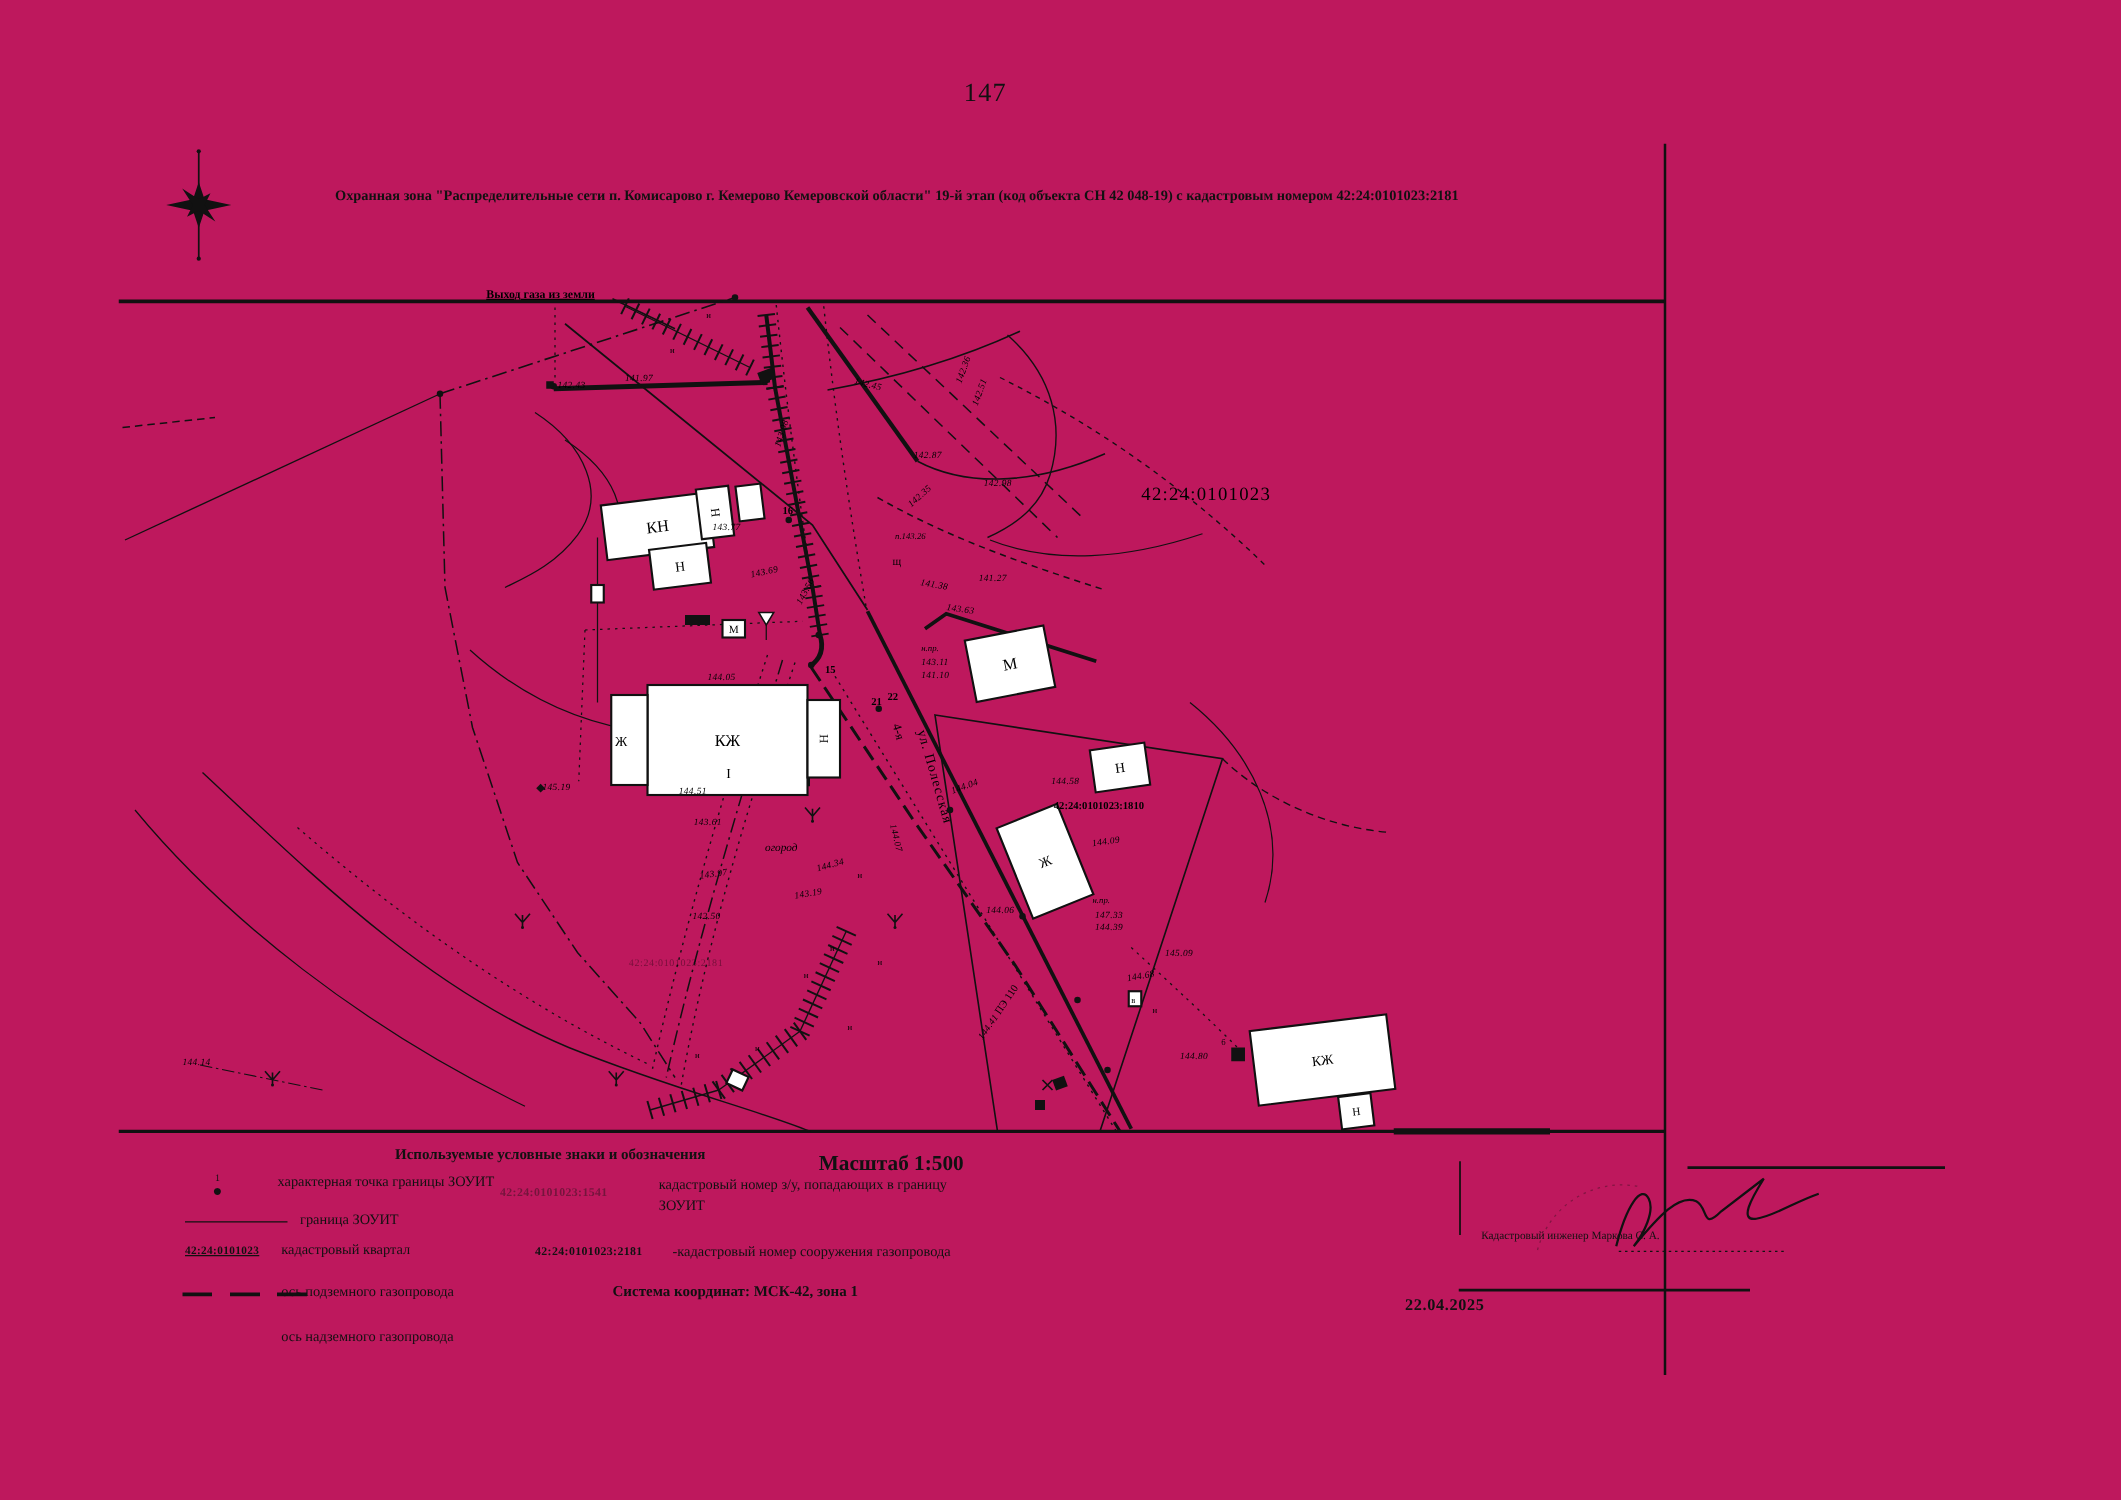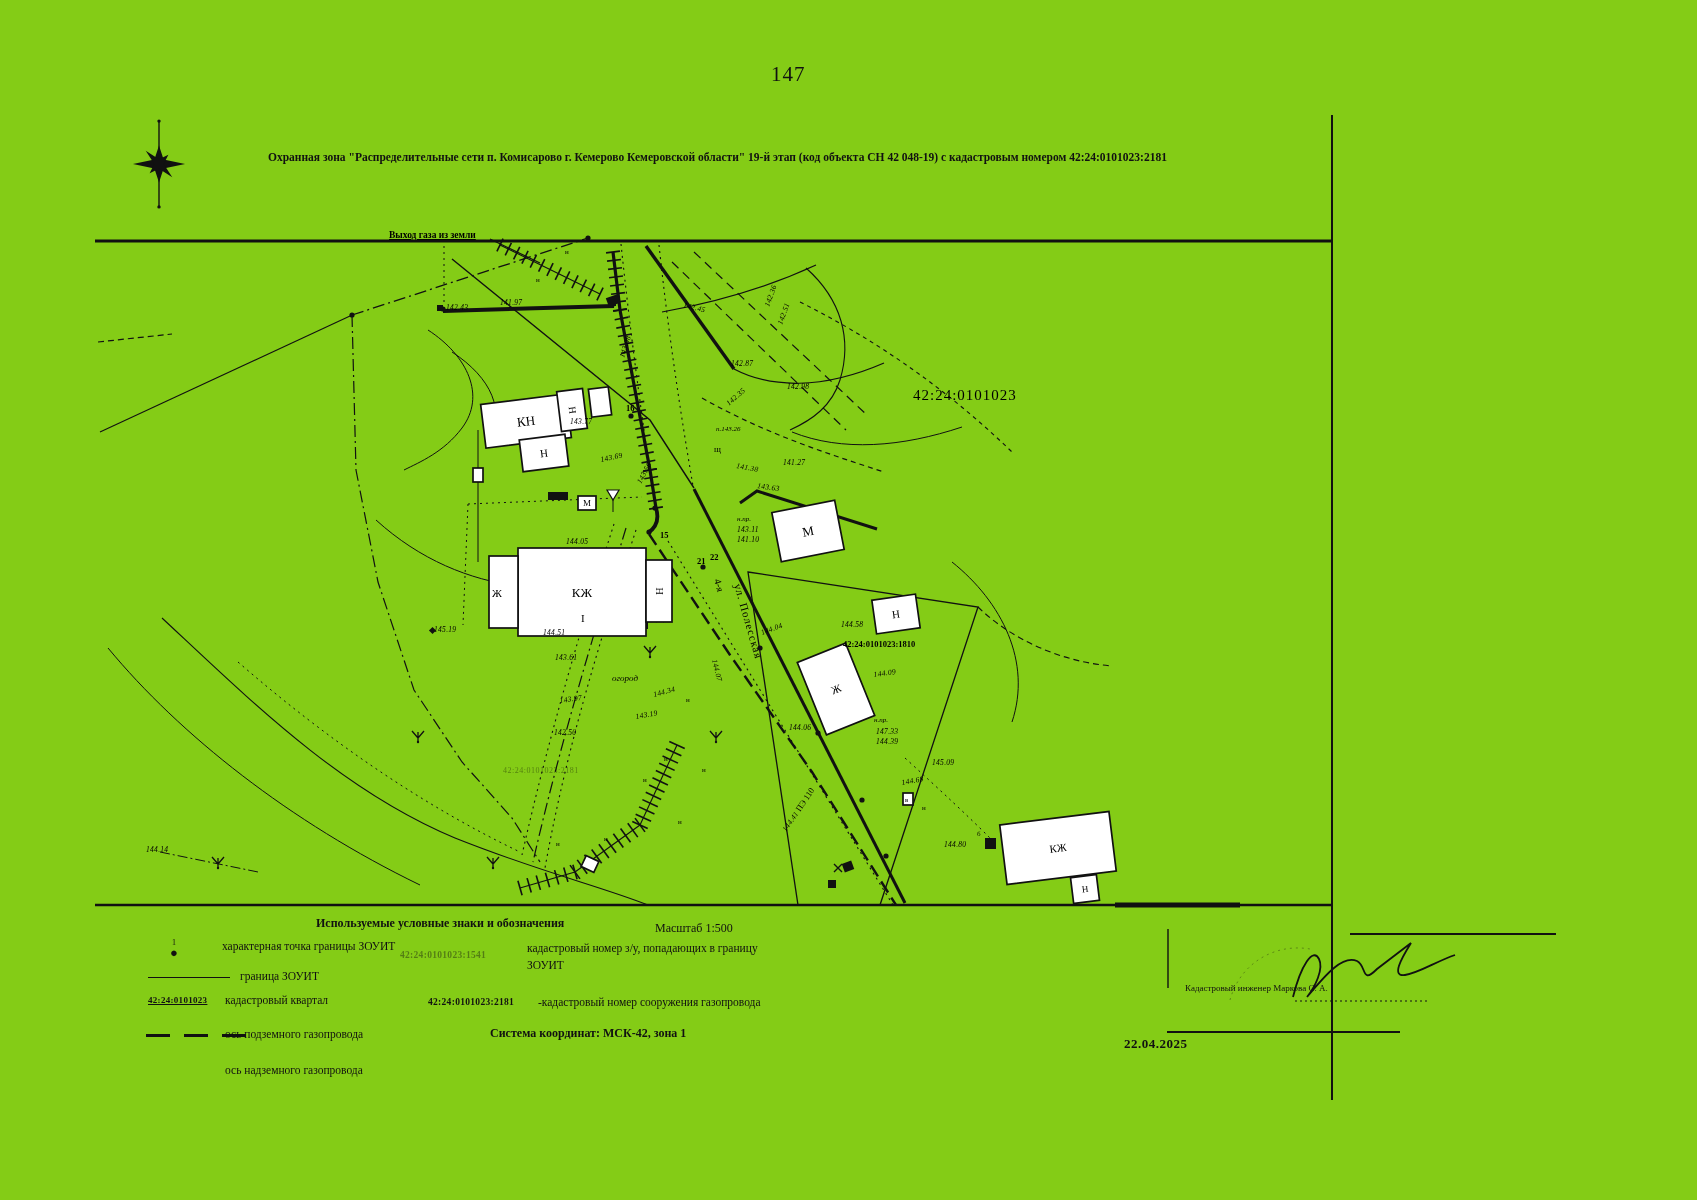--- a/index.html
+++ b/index.html
@@ -1,22 +1,22 @@
 <!DOCTYPE html>
 <html><head>
 <meta charset="utf-8">
 <style>
   html,body{margin:0;padding:0;background:#e8e8e8;}
-  .page{position:relative;width:1697px;height:1200px;background:#84cc16;overflow:hidden;
+  .page{position:relative;width:1697px;height:1200px;background:#be185d;overflow:hidden;
         font-family:"Liberation Serif",serif;color:#111;}
   .abs{position:absolute;}
   .page-number{font-size:21px;letter-spacing:1px;}
   .doc-title{font-size:11.5px;font-weight:bold;line-height:1.25;}
   .lg-header{font-size:12px;font-weight:bold;}
-  .lg-scale{font-size:12px;font-weight:normal;}
+  .lg-scale{font-size:17px;font-weight:bold;}
   .lg-label{font-size:11.5px;font-weight:normal;line-height:1.45;}
   .lg-symtext{font-size:9px;font-weight:bold;text-decoration:underline;letter-spacing:.3px;}
   .lg-num{font-size:9.5px;font-weight:bold;letter-spacing:.3px;}
   .lg-faint{opacity:.42;}
   .coord-sys{font-size:12px;font-weight:bold;}
   .engineer{font-size:9px;}
   .date{font-size:13px;font-weight:bold;letter-spacing:.5px;margin-left:11px;}
   .sym-line{height:0;border-top:1.8px solid #111;}
   .sym-dash{height:3px;background:repeating-linear-gradient(90deg,#111 0 24px,transparent 24px 38px);}
   .pt-sym{font-size:13px;line-height:6px;}

